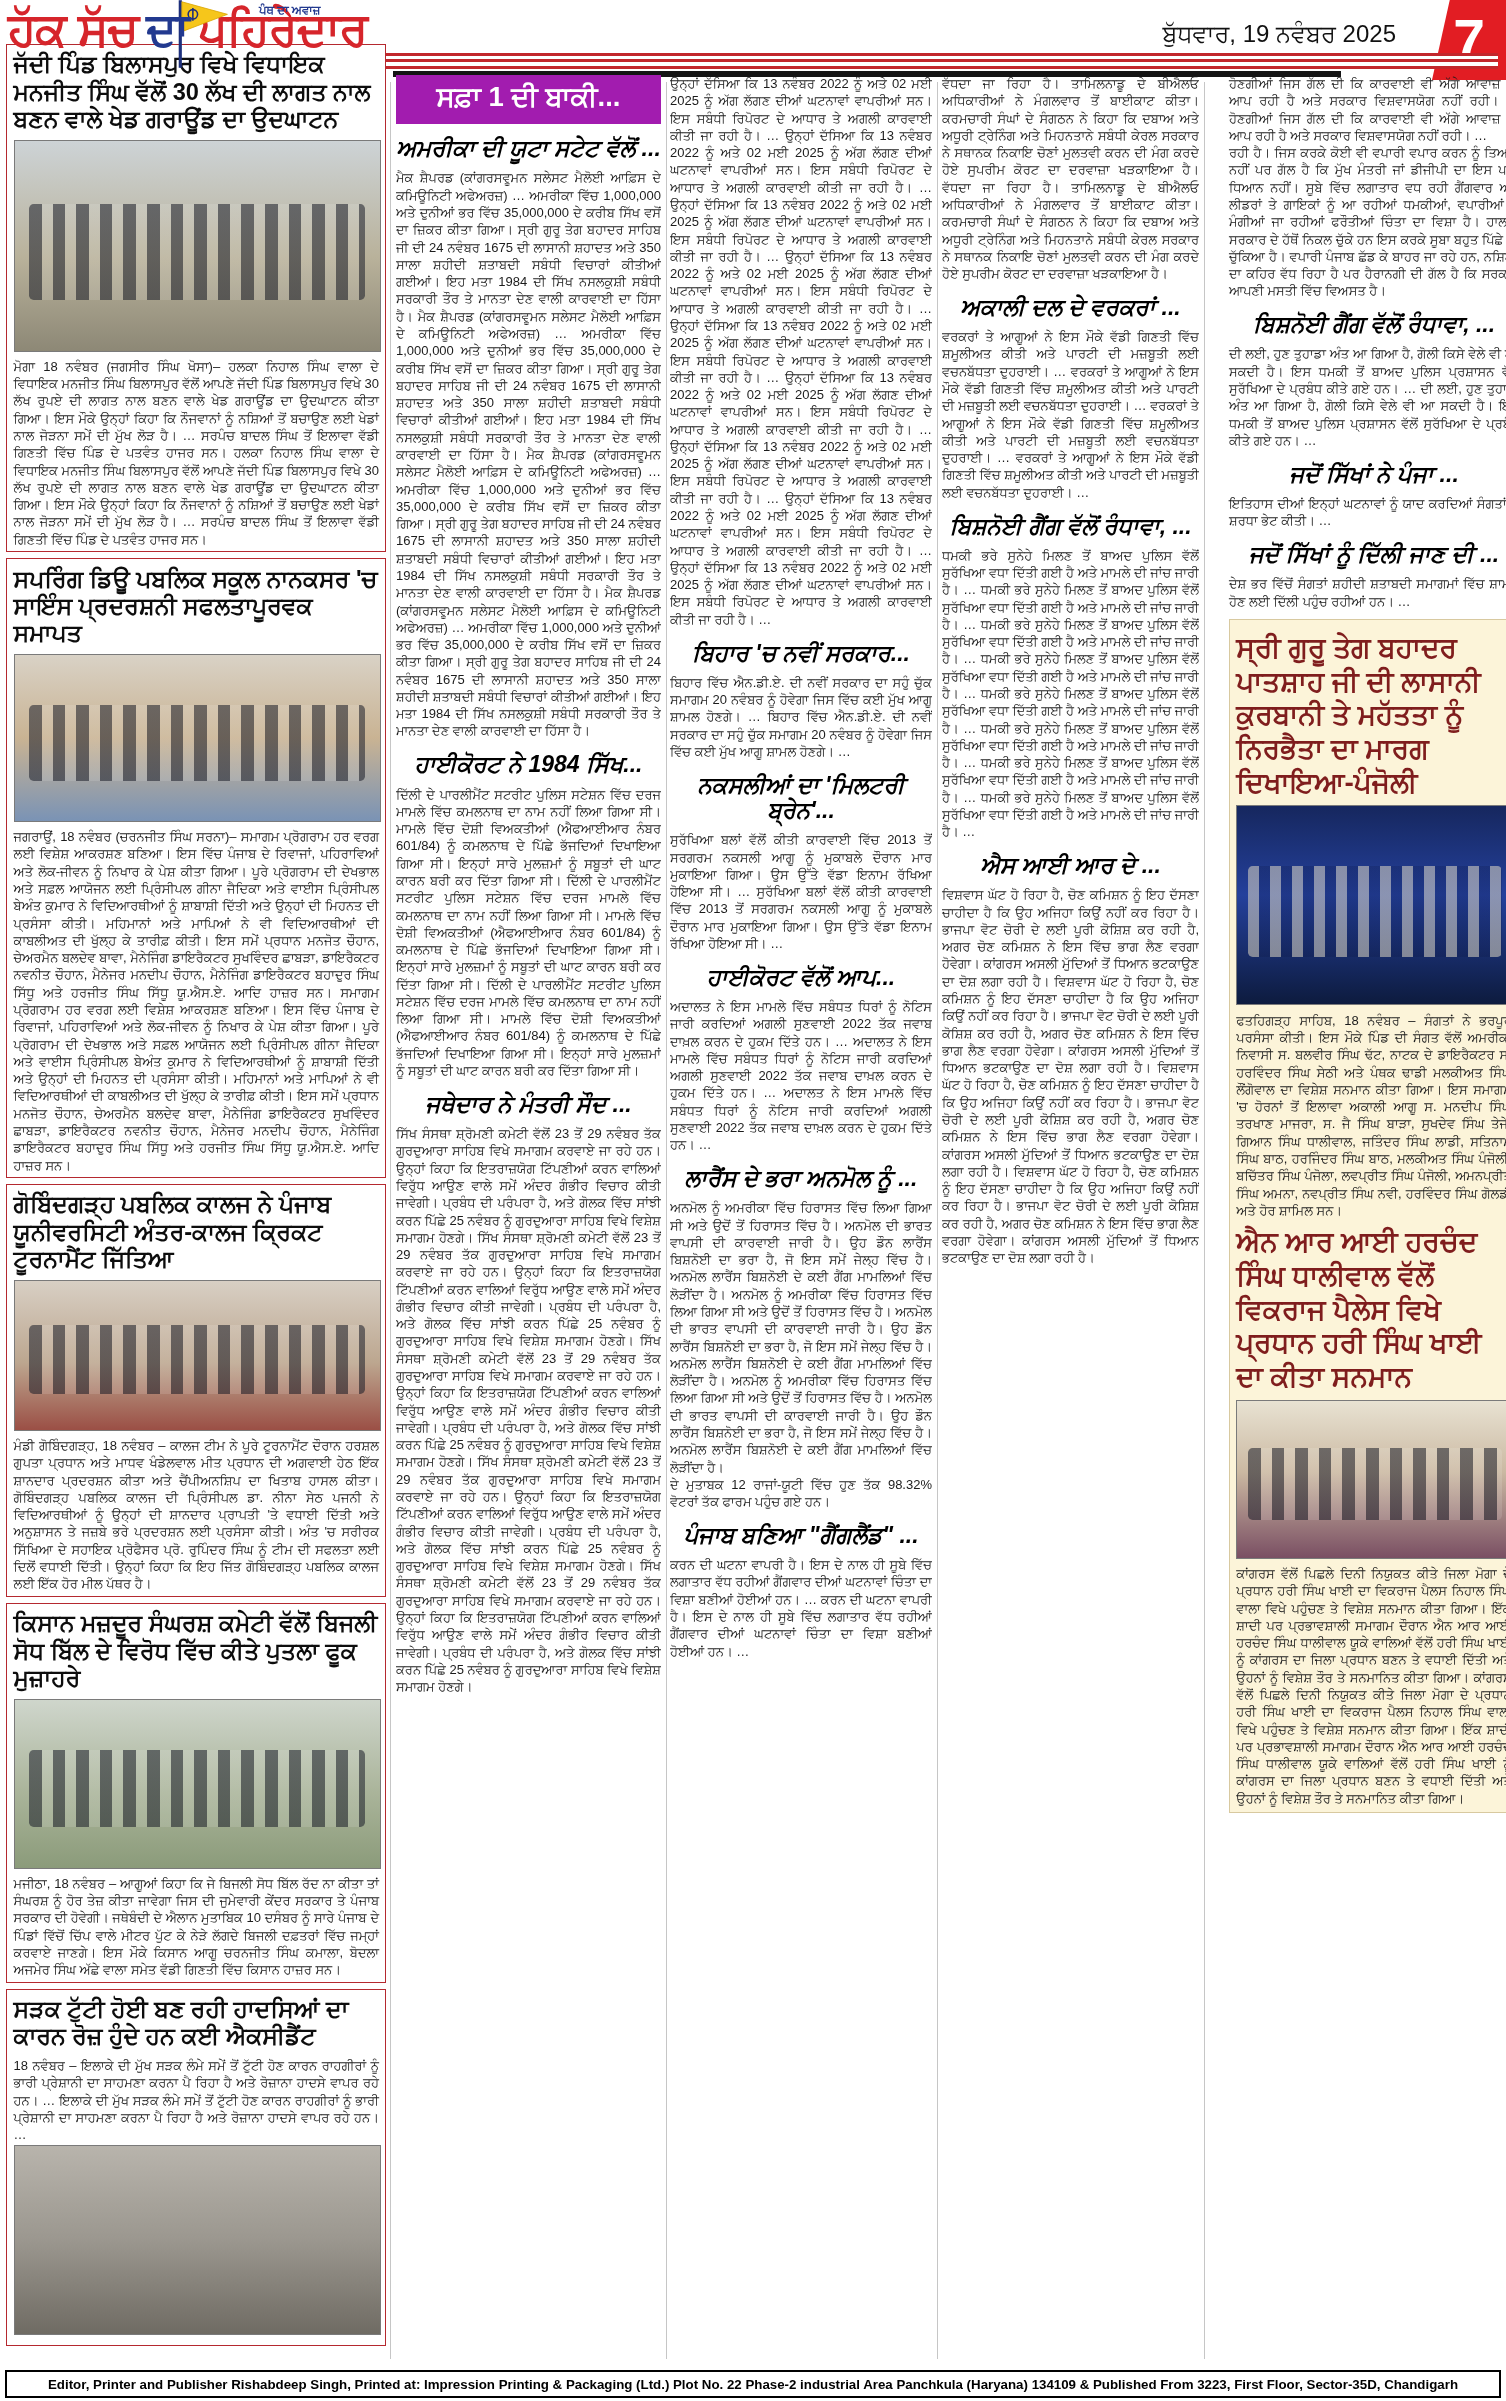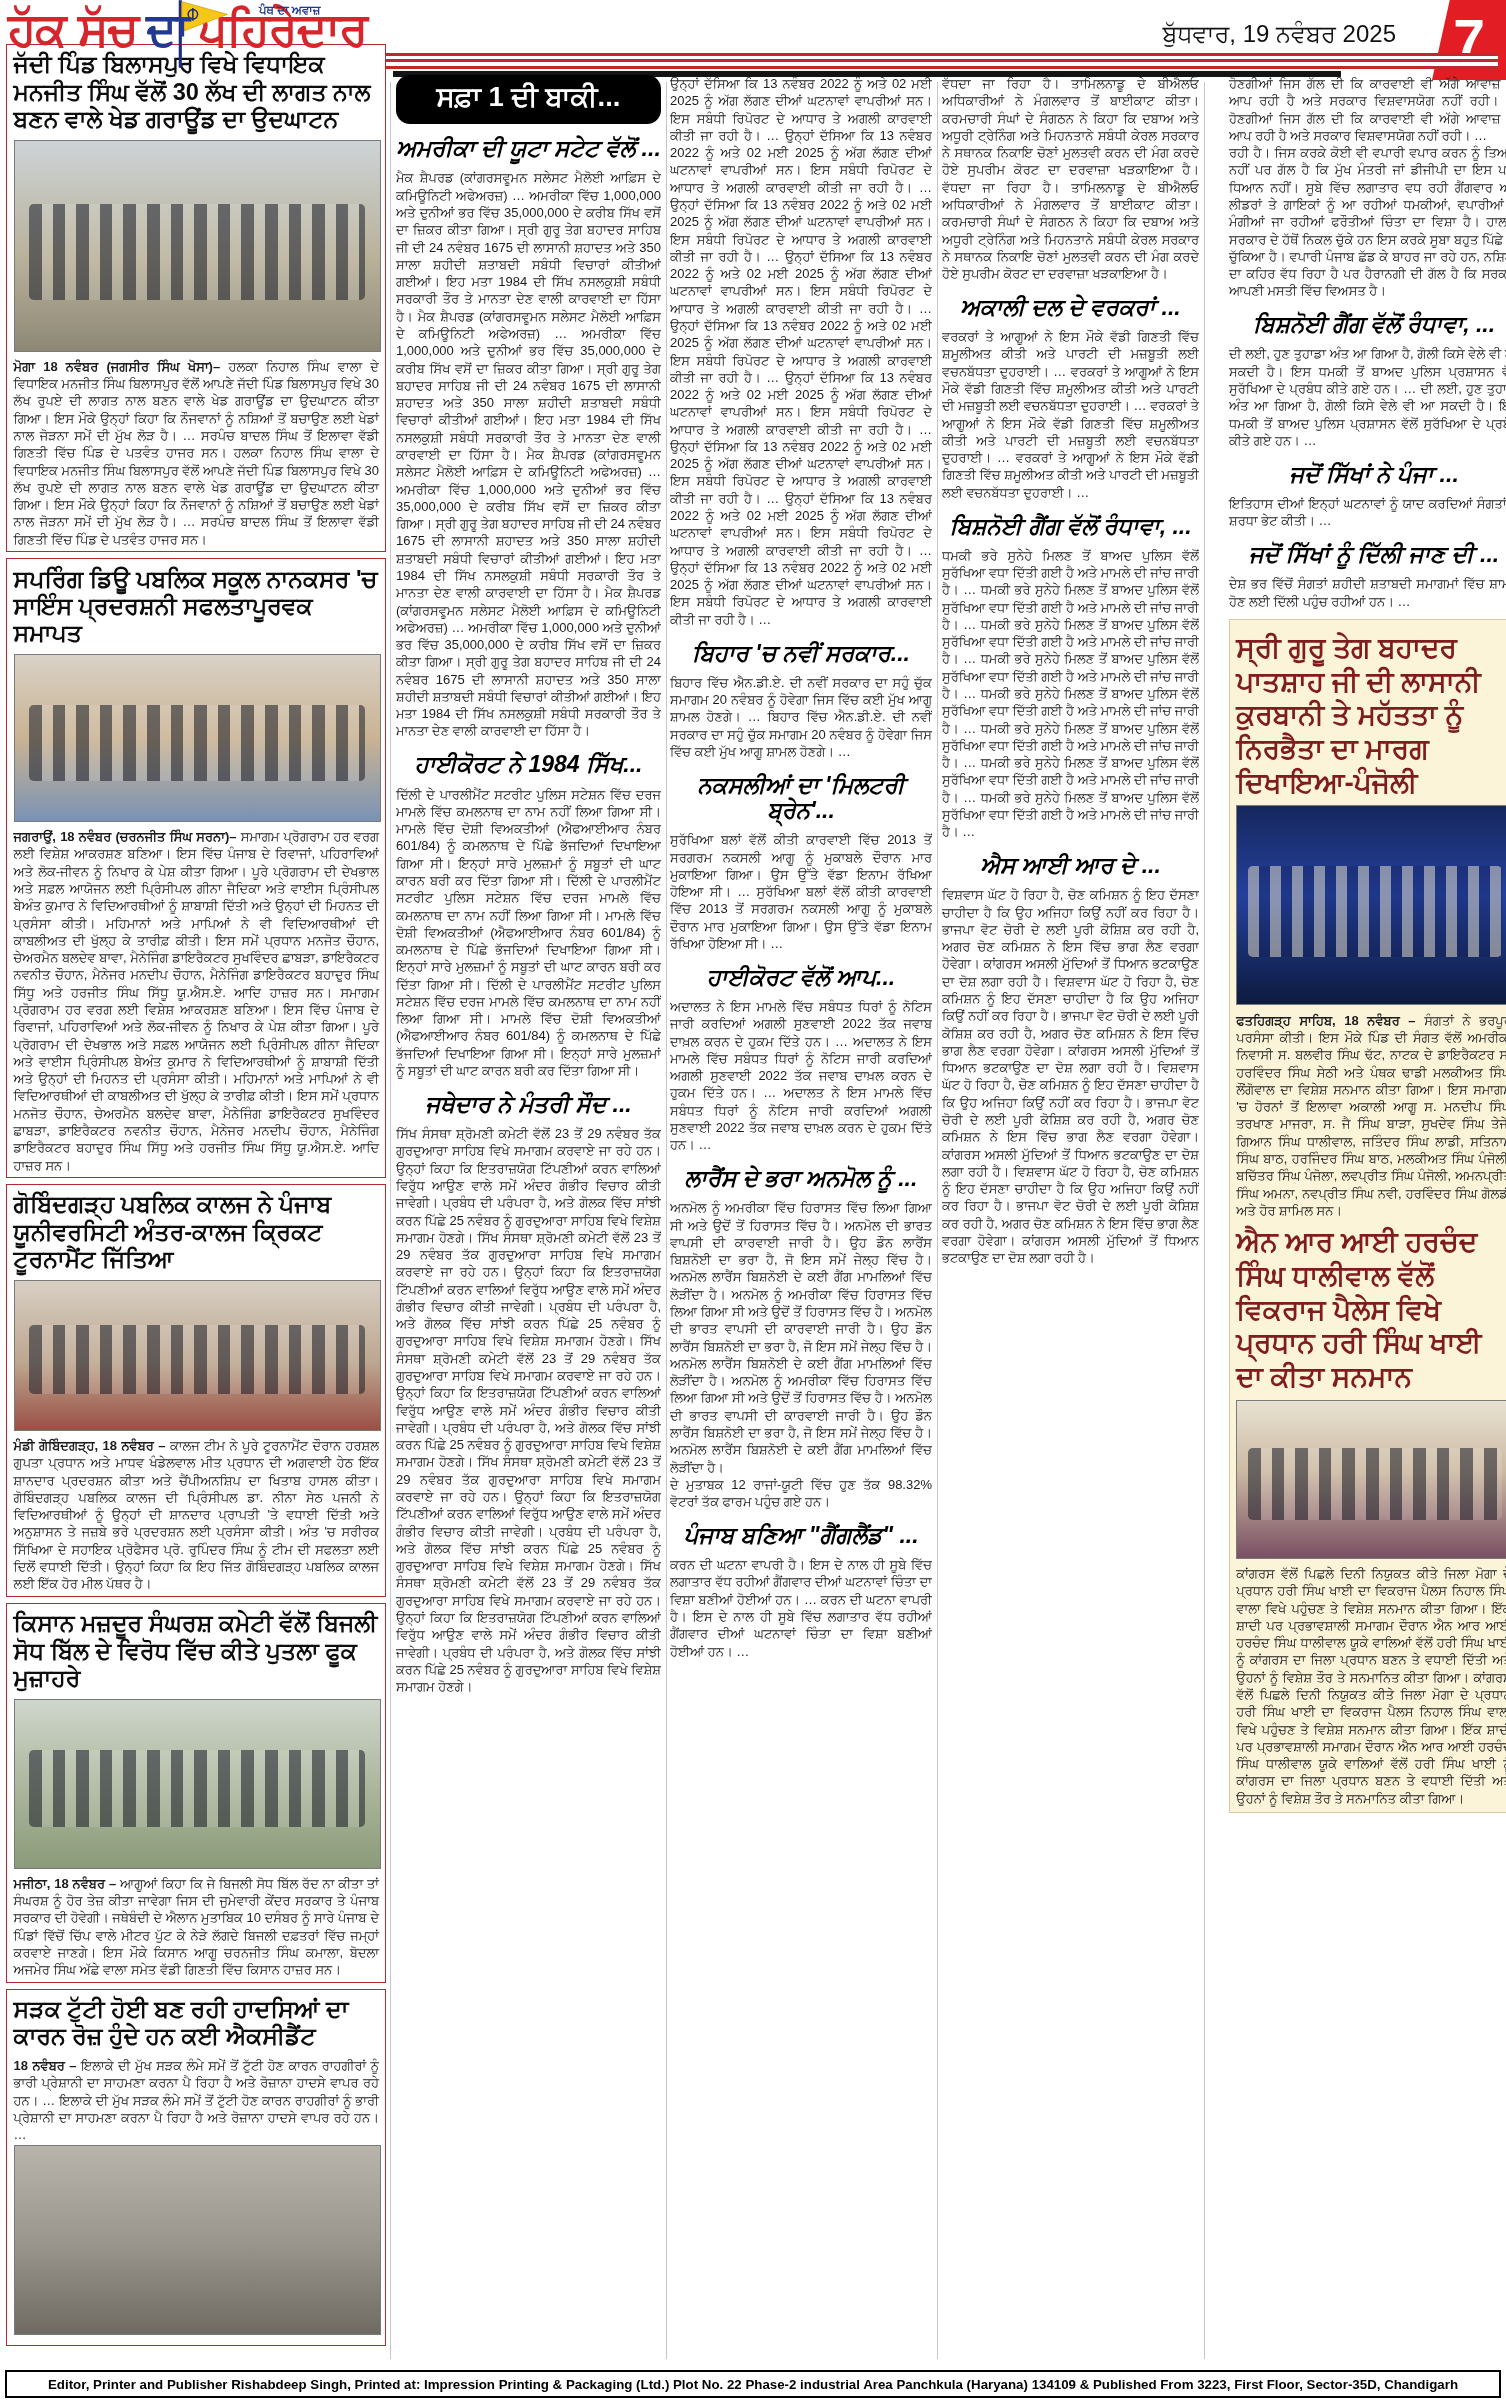--- a/index.html
+++ b/index.html
@@ -25,24 +25,24 @@
   #col1{left:6.3px;top:44px;width:380px;height:2322px;}
   #col2{left:396px;width:265px;}
   #col3{left:670px;width:262px;}
   #col4{left:942px;width:257px;}
   #col5{left:1209px;width:290px;padding-left:20px;}
   .vsep{position:absolute;top:82px;height:2277px;width:0.8px;background:#c6c6c6;}
   
   .story{border:1.6px solid #b5292f;margin-bottom:6.3px;padding:3.1px 6.3px;background:#fff;}
   .headline{font-size:23.6px;font-weight:bold;text-align:left;line-height:1.16;color:#0d0d0d;margin:3.1px 0 6.3px;}
   .bodytxt{font-size:13px;line-height:1.33;text-align:justify;color:#1c1c1c;}
-  .datebold{font-weight:bold;}
+  .datebold{font-weight:normal;}
   .subhead{font-size:23px;font-weight:bold;font-style:italic;text-align:center;color:#000;margin:12.6px 0 7.9px;line-height:1.1;}
-  .banner{background:#000000;color:#fff;font-size:27.5px;font-weight:bold;text-align:center;
-          padding:6.3px 3.1px 9.4px;margin-bottom:7.9px;border-radius:14px;}
+  .banner{background:#a21caf;color:#fff;font-size:27.5px;font-weight:bold;text-align:center;
+          padding:6.3px 3.1px 9.4px;margin-bottom:7.9px;}
   .bighead{font-size:28px;font-weight:bold;text-align:left;line-height:1.2;color:#7f1d1d;margin:6.3px 0;}
   .cream{background:#fcf4d9;border:0.8px solid #d8c9a0;padding:4.7px 6.3px;margin-top:9.4px;}
   
   .photo{position:relative;width:100%;border:0.8px solid #7a7a7a;margin:1.6px 0 6.3px;overflow:hidden;}
   .photo .people{position:absolute;left:4%;right:4%;top:30%;height:46%;
      background:repeating-linear-gradient(90deg,rgba(25,28,40,.55) 0 12.6px,rgba(255,255,255,.12) 12.6px 23.6px);
      border-radius:4.7px;}
   .p-inaug{height:210px;background:linear-gradient(to bottom,#cdd3d6 0%,#b9b29b 55%,#8d8876 100%);}
   .p-school{height:166px;background:linear-gradient(to bottom,#d9d2c6 0%,#c9b393 50%,#7a93b5 100%);}
   .p-cricket{height:149px;background:linear-gradient(to bottom,#d8cfc4 0%,#bca68f 55%,#9b4f45 100%);}

